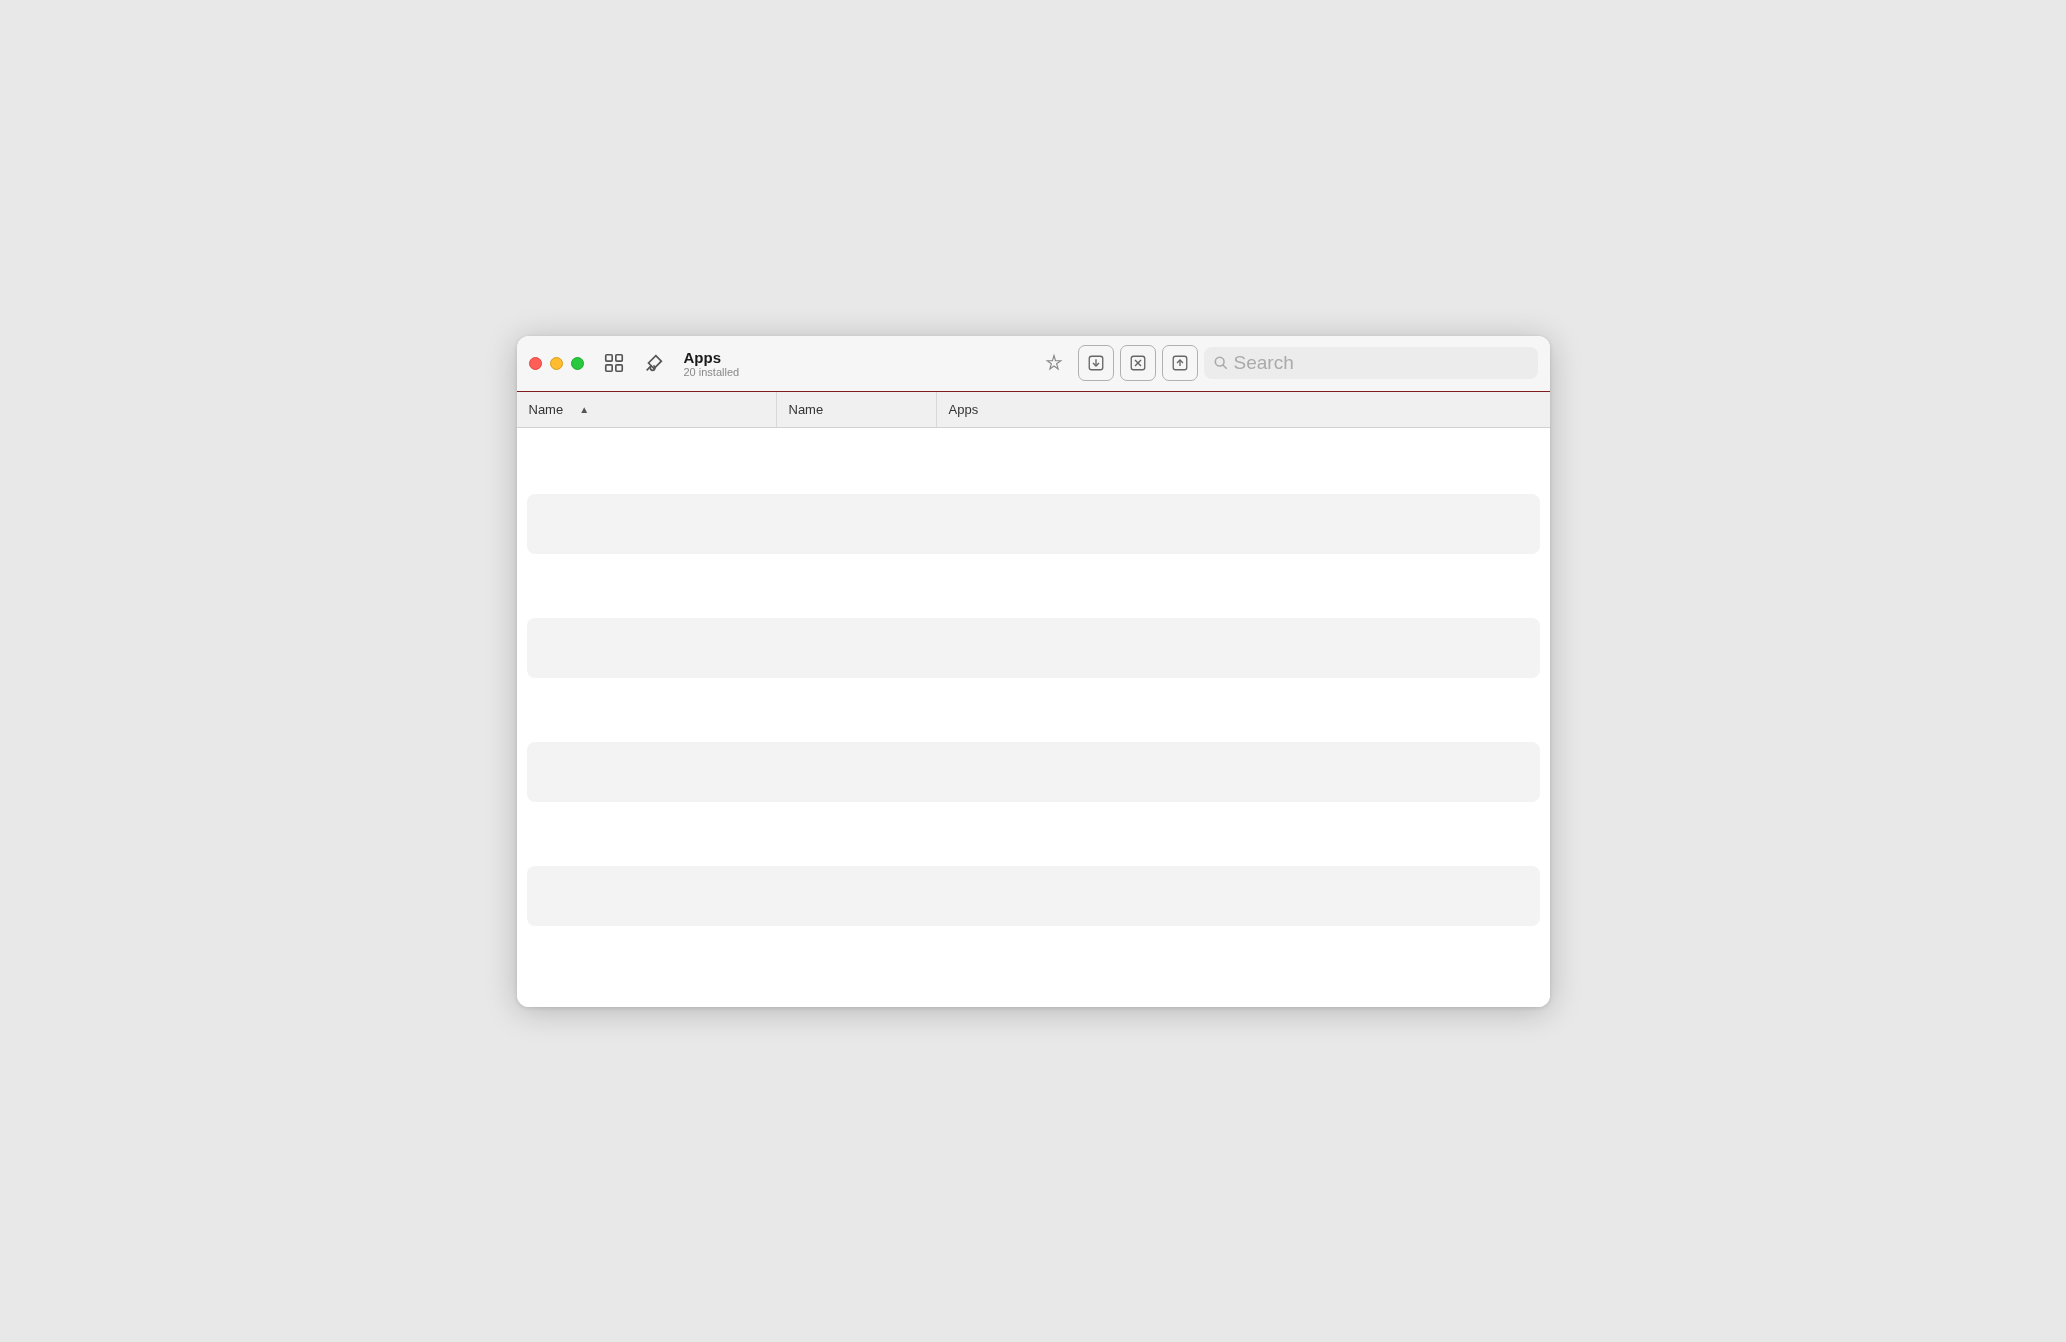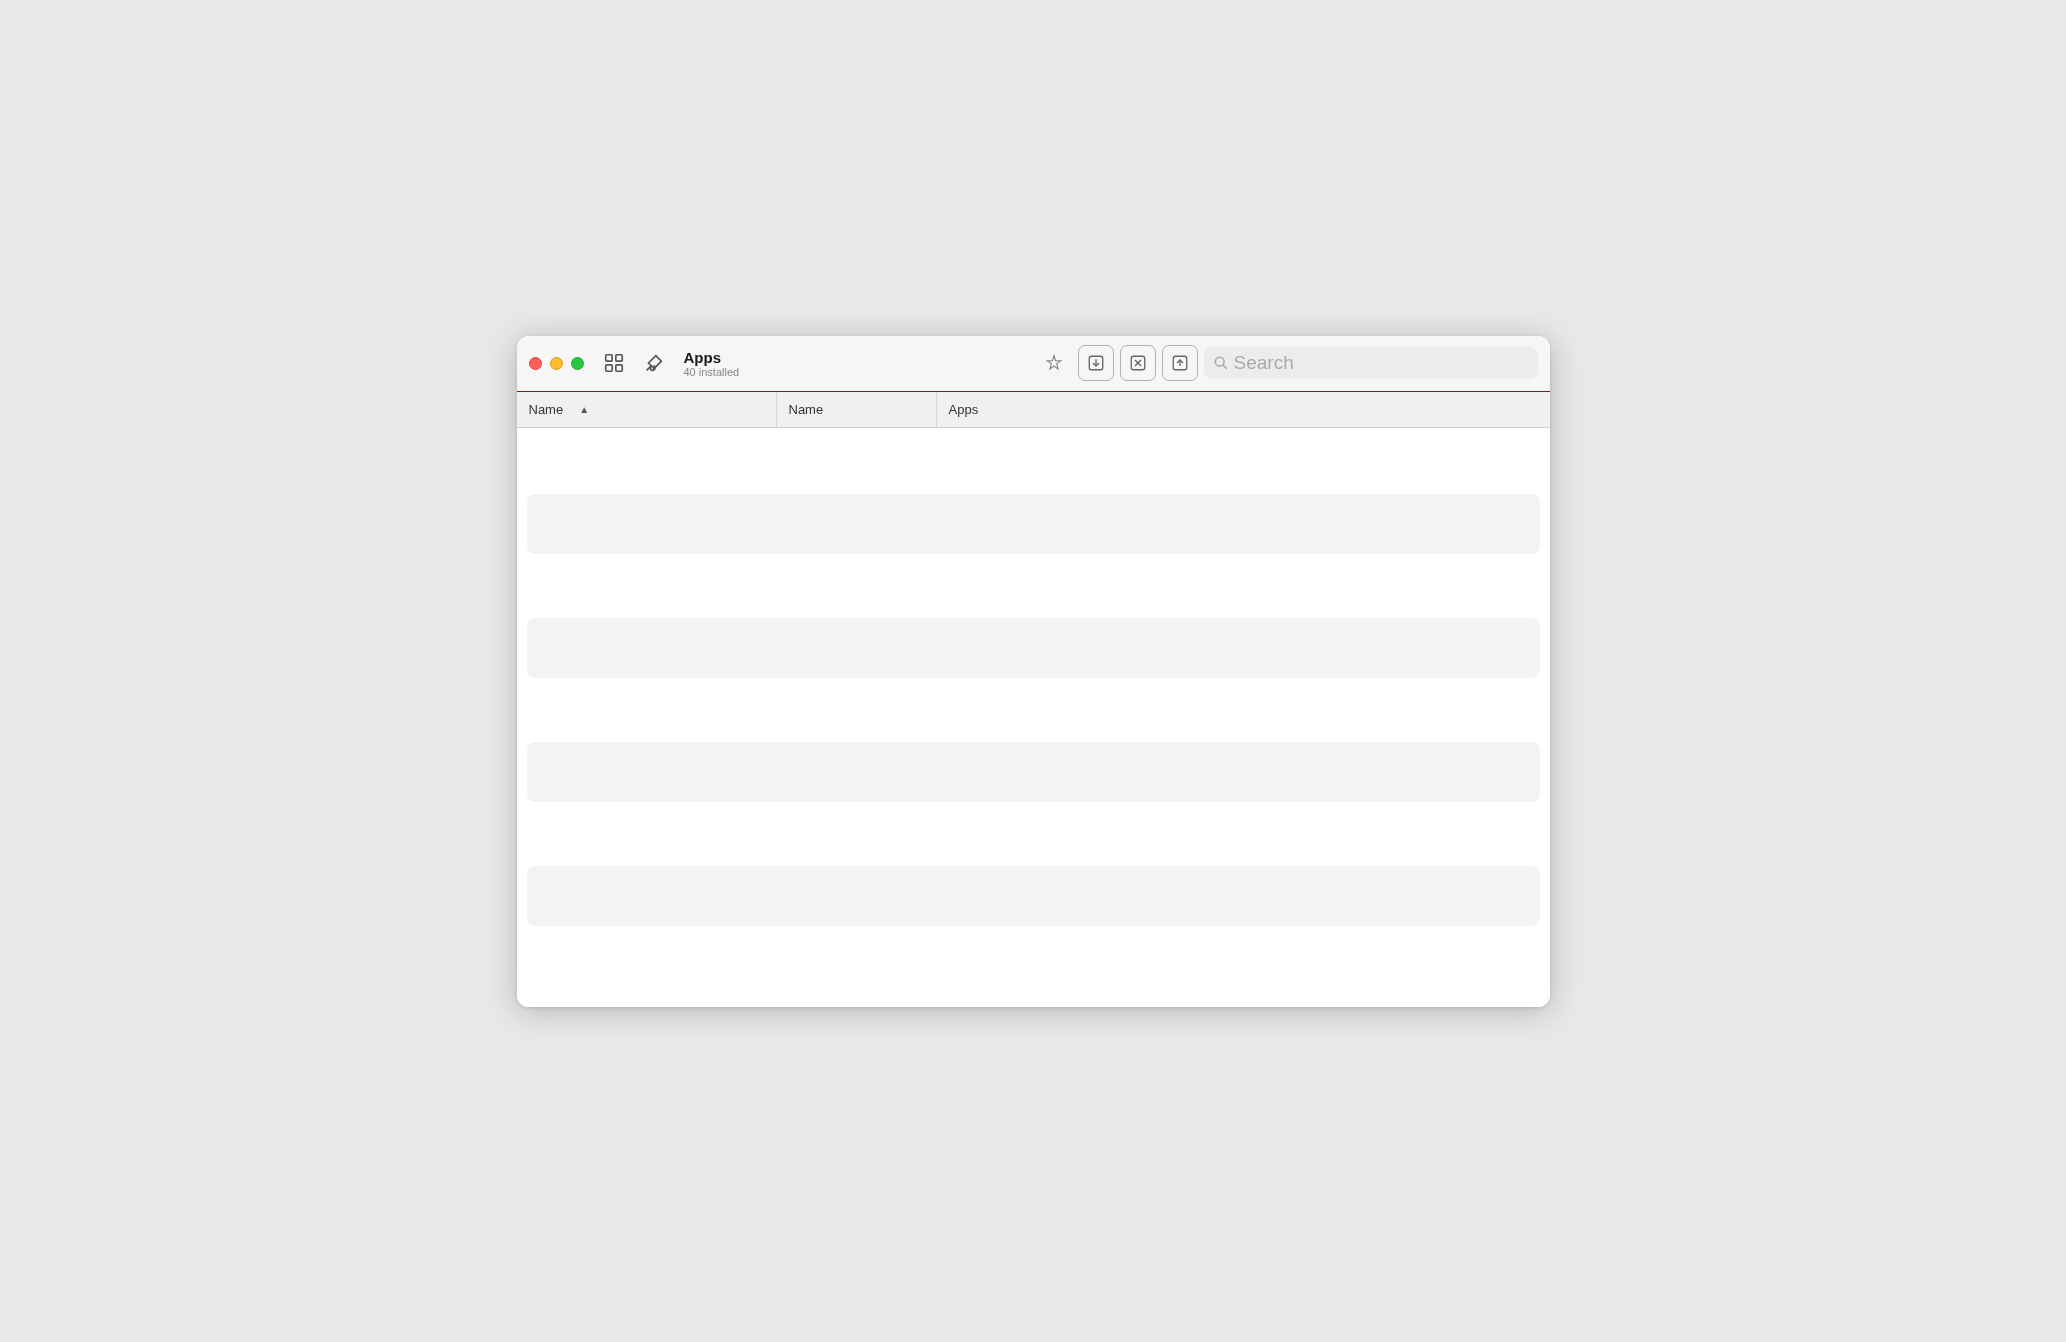--- a/index.html
+++ b/index.html
@@ -256,21 +256,21 @@
           <path d="M9.5 14.5C9.5 14.5 8 16 8 17.5C8 19 9 20 10.5 20C12 20 13 19 13 17.5C13 16 11.5 14.5 11.5 14.5"></path>
           <path d="M14 4L20 10L12 18L6 12Z"></path>
           <line x1="4" y1="20" x2="8" y2="16"></line>
         </svg>
       </button>
     </div>
 
     <div class="app-title-section">
       <div class="app-title-text">
         <span class="app-title-main">Apps</span>
-        <span class="app-title-sub">40 installed</span>
+        <span class="app-title-sub">20 installed</span>
       </div>
     </div>
 
     <div class="toolbar-right">
 
       <button class="action-icon-btn" style="border:none; width:36px; height:36px;" title="Sparkle">
         <svg viewBox="0 0 24 24" fill="none" stroke="#888" stroke-width="1.5" width="24" height="24">
           <path d="M12 2l2 7h7l-5.5 4 2 7L12 16l-5.5 4 2-7L3 9h7z"></path>
         </svg>
       </button>

